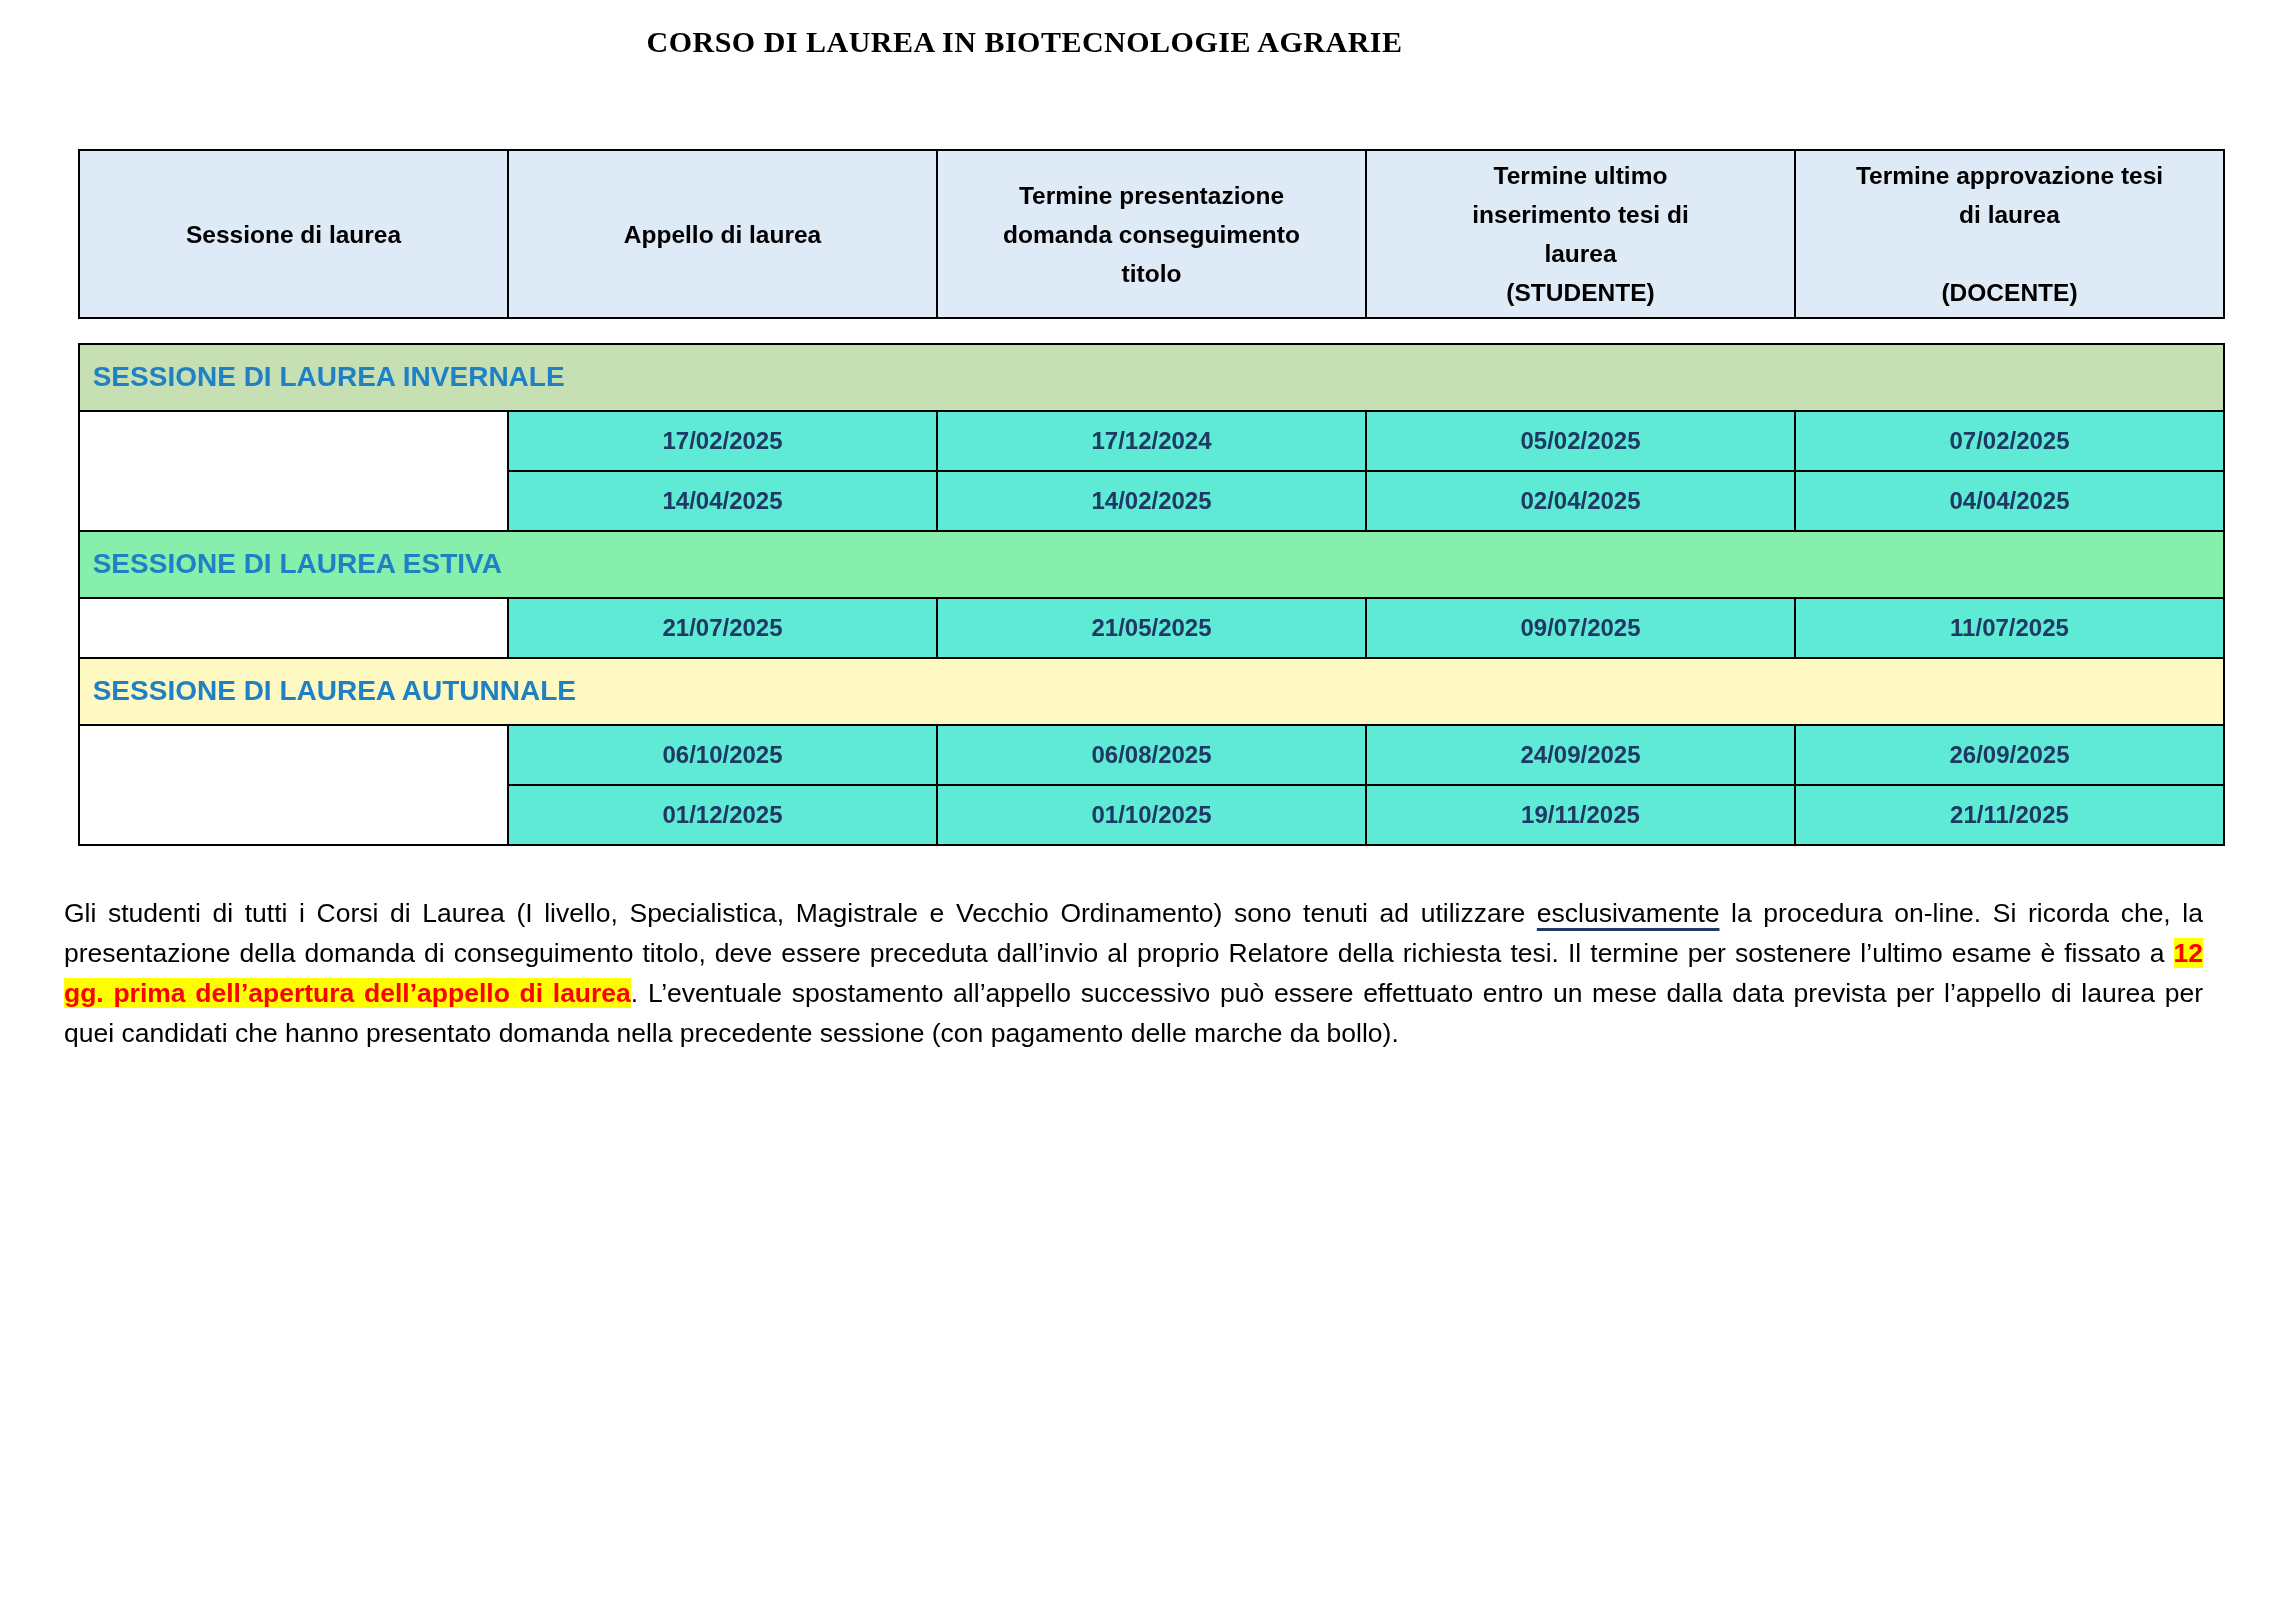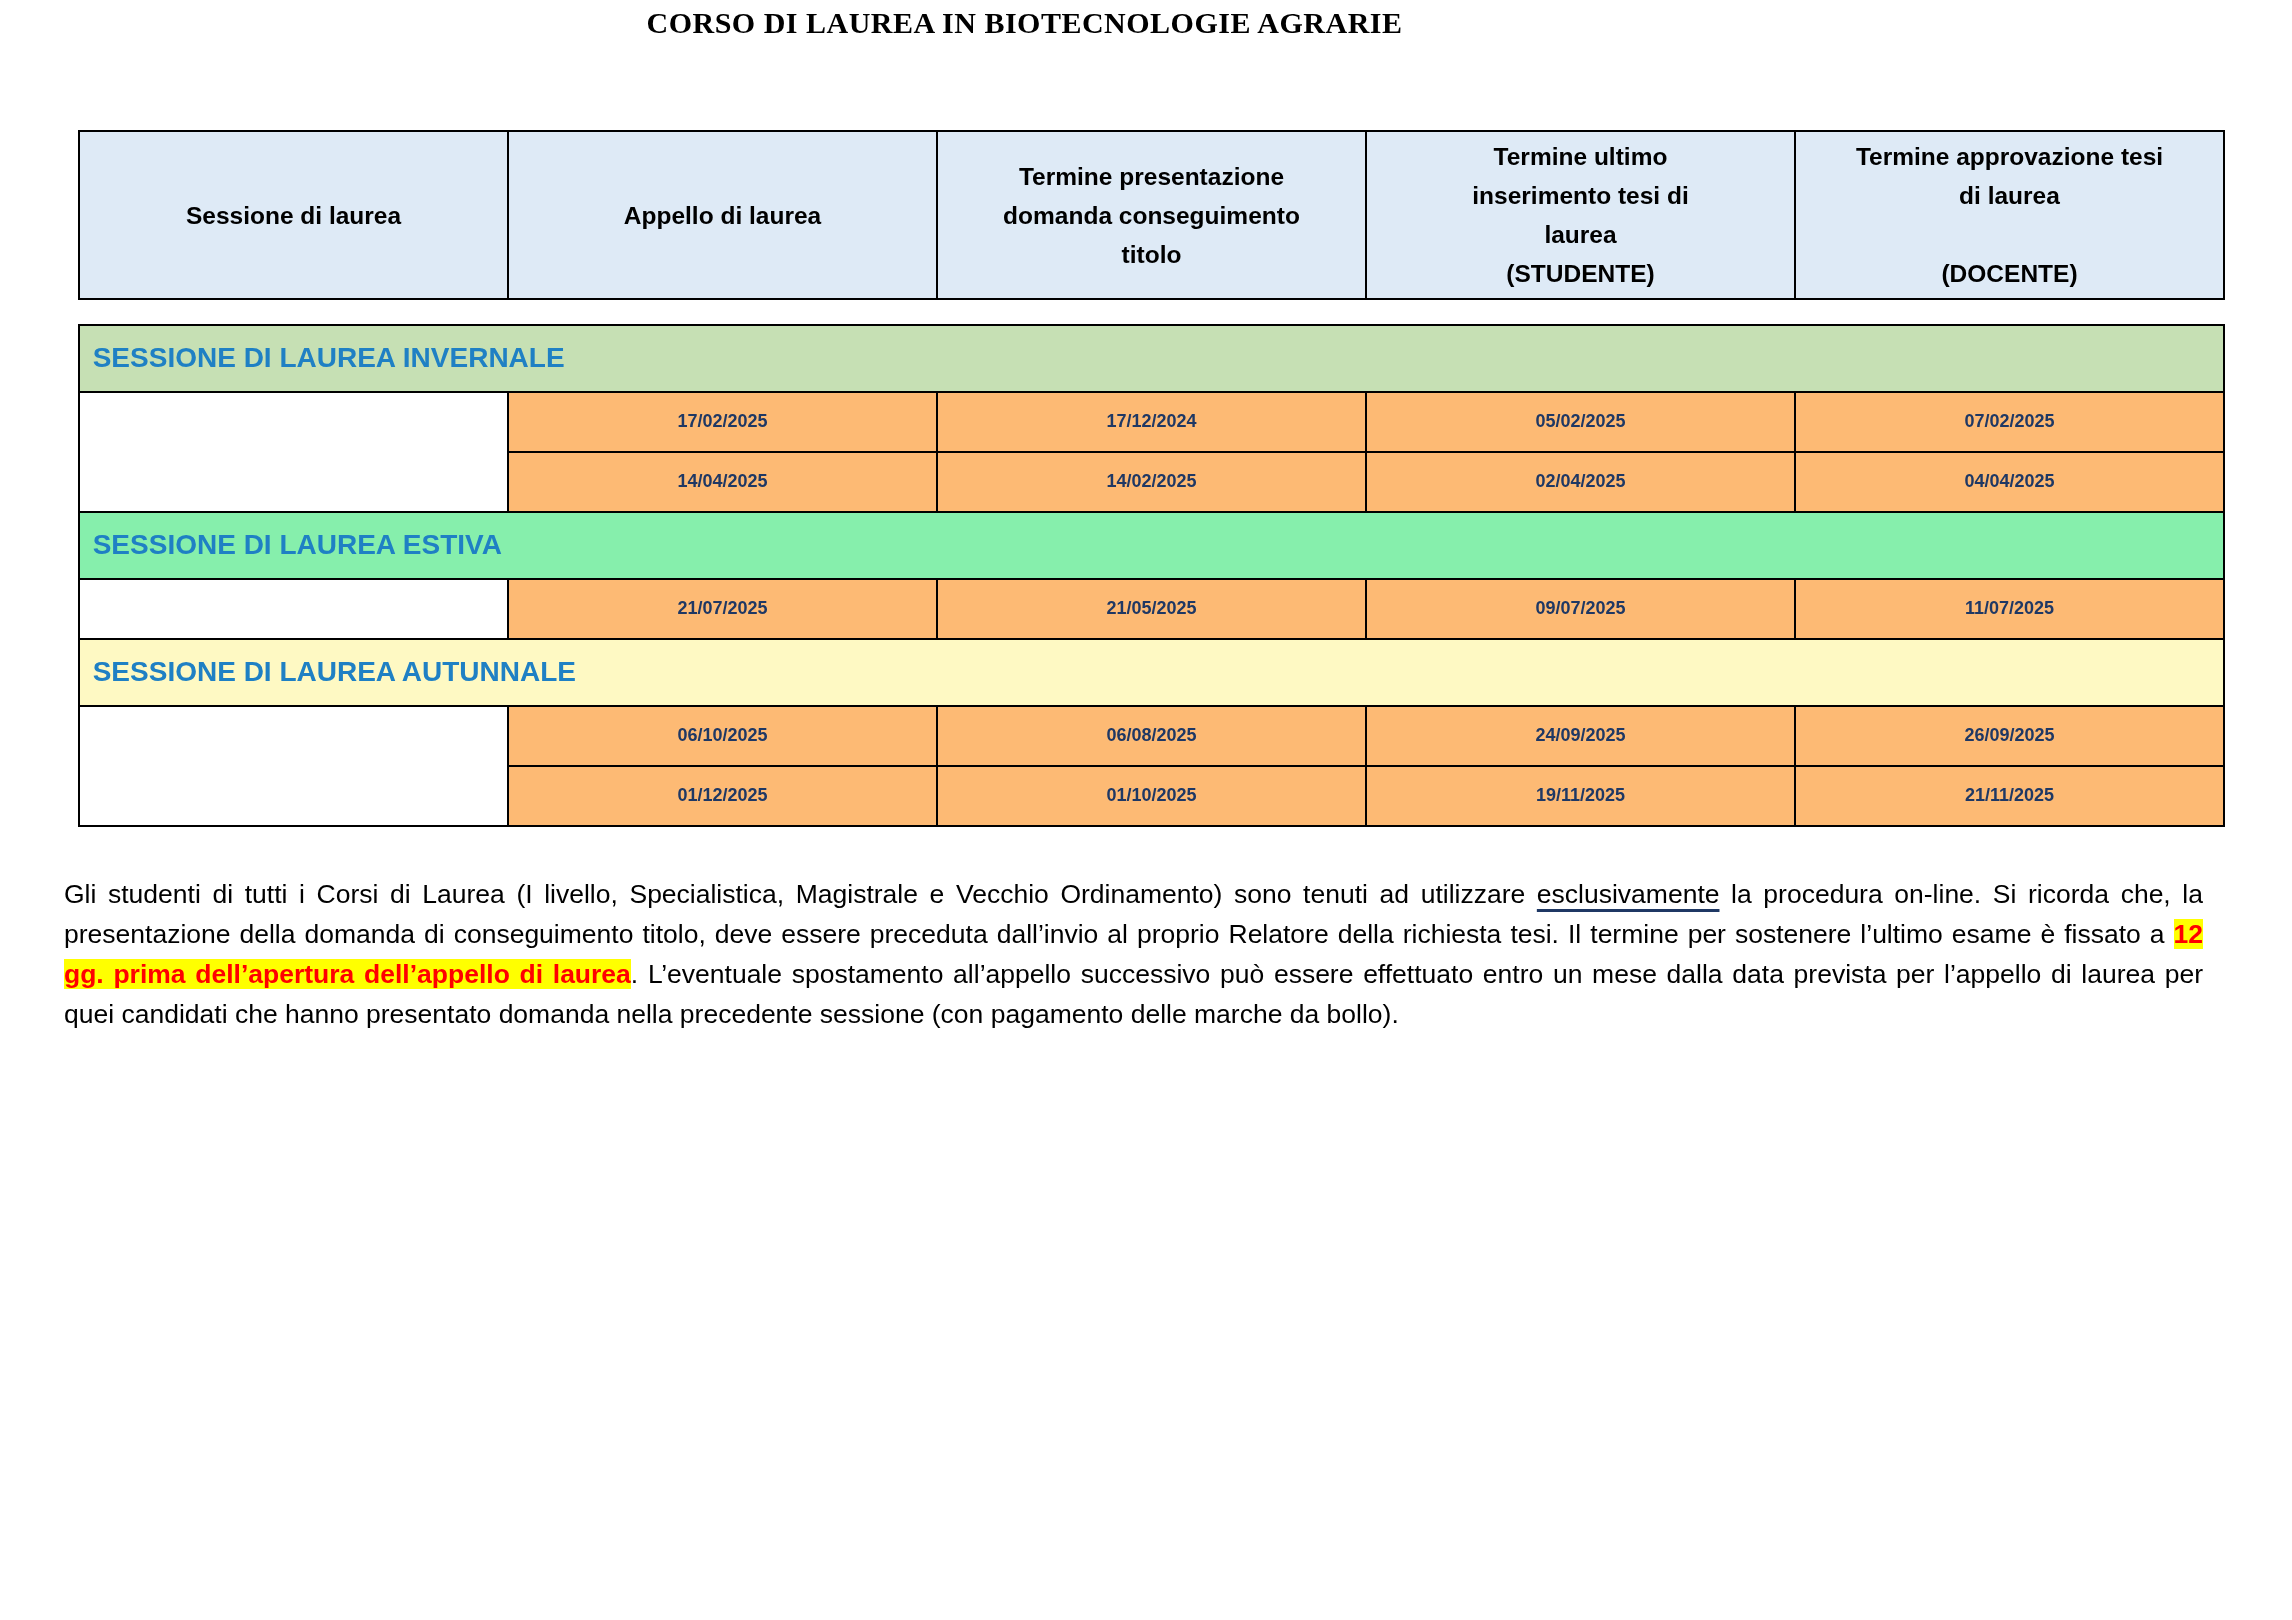--- a/index.html
+++ b/index.html
@@ -1,21 +1,21 @@
 <!DOCTYPE html>
 <html lang="it" style="--header-bg: #DEEAF6; --section-title-text: #1F80C4; --date-text: #1F3864; --highlight-bg: #FFFF00; --highlight-text: #FF0000; --underline-color: #1F3864; --border: #000000;"><head>
 <meta charset="utf-8">
 <style>
   html,body { margin:0; padding:0; background:#ffffff; }
   body {
     width:2293px; height:1620px; overflow:hidden;
     font-family:"Liberation Sans","DejaVu Sans",sans-serif;
     color:#000;
   }
-  .titles { width:2049px; text-align:center; padding-top:6px; }
+  .titles { width:2049px; text-align:center; padding-top:25px; }
   .title-serif {
     font-family:"Liberation Serif","DejaVu Serif",serif;
     font-weight:bold; font-size:30px; margin:0; letter-spacing:0.5px;
   }
   .title-sans {
     font-family:"Liberation Sans","DejaVu Sans",sans-serif;
     font-weight:bold; font-size:30px; margin:23.5px 0 0;
   }
   .content { margin:90px 0 0 78px; width:2147px; }
   table { border-collapse:collapse; table-layout:fixed; width:100%; }
@@ -28,23 +28,23 @@
     white-space:pre-line; padding:0 9.8px;
   }
   table.sessions { margin-top:23.5px;padding-left:24px; }
   td.band {
     height:63px; padding-left:12.7px; vertical-align:middle;
     font-weight:bold; font-size:28px;
     color:var(--section-title-text,#1F80C4);
   }
   td.date {
     height:56px; text-align:center; vertical-align:middle;
-    font-weight:bold; font-size:18px;
+    font-weight:bold; font-size:24px;
     color:var(--date-text,#1F3864);
-    background:#fdba74;
+    background:#5eead4;
   }
   td.empty { background:#fff; }
   .notes { margin:47px 0 0 64px; width:2139px; font-size:26.5px; line-height:1.52; }
   .p1 { text-align:justify; margin:0; }
   .p2 { margin:25.5px 0 0; }
   .u {
     text-decoration:underline;
     text-decoration-color:var(--underline-color,#1F3864);
     text-decoration-thickness:2.9px;
     text-underline-offset:5.9px;

